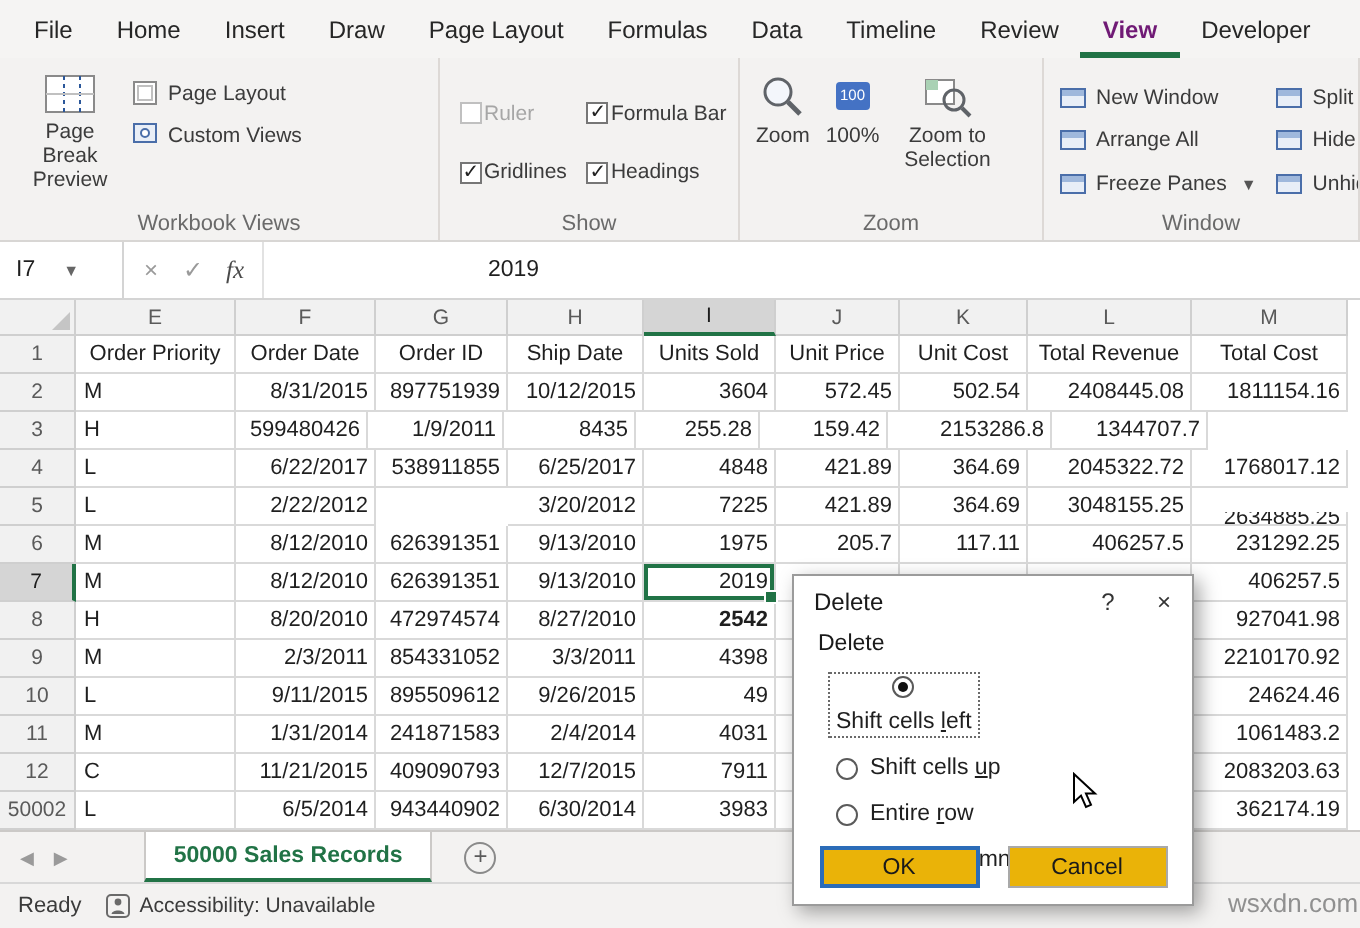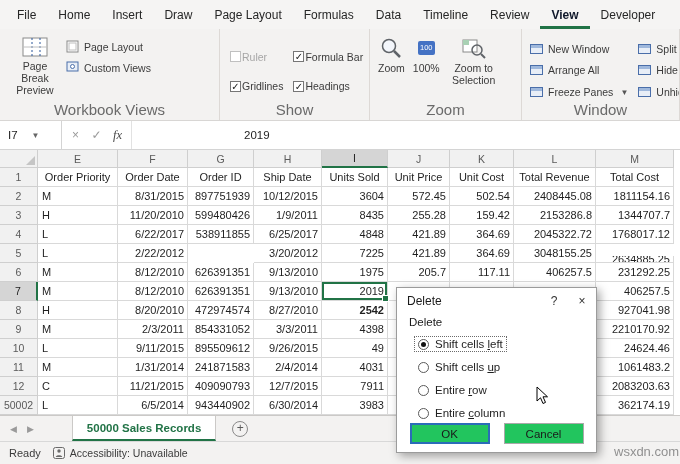--- a/index.html
+++ b/index.html
@@ -2,26 +2,26 @@
 <html><head>
 <meta charset="utf-8">
 <style>
   * { box-sizing: border-box; margin: 0; padding: 0; }
   html,body { width:680px; height:464px; overflow:hidden; }
   body { font-family:"Liberation Sans", sans-serif; background:#fff; position:relative; font-size:11px; color:#1f1f1f; }
 
   
   .tabs-row { height:29px; background:#f5f4f3; display:flex; align-items:stretch; padding-left:6px; }
   .rtab { padding:0 11px; font-size:12px; color:#262626; display:flex; align-items:center; cursor:default; white-space:nowrap; }
-  .rtab.active { font-weight:bold; box-shadow: inset 0 -3px 0 #217346; color:#0f172a; }
+  .rtab.active { font-weight:bold; box-shadow: inset 0 -3px 0 #217346; color:#701a75; }
 
   
   .ribbon { height:92px; background:#f3f2f1; display:flex; border-bottom:1px solid #d8d6d4; position:relative; overflow:hidden; }
   .group { position:relative; border-right:1px solid #ddd9d6; padding:3px 4px 15px 4px; display:flex; }
-  .group-label { position:absolute; bottom:2px; left:0; right:0; text-align:center; font-size:15px; color:#6a6a6a; white-space:nowrap; overflow:hidden; }
+  .group-label { position:absolute; bottom:2px; left:0; right:0; text-align:center; font-size:11px; color:#6a6a6a; white-space:nowrap; overflow:hidden; }
   .bigbtn { display:flex; flex-direction:column; align-items:center; gap:3px; padding:4px 3px 2px 3px; font-size:10.5px; line-height:1.15; text-align:center; color:#3b3b3b; border:1px solid transparent; }
   .bigbtn.pressed { background:#dcdcdc; border:1px solid #bfbfbf; }
   .smallcol { display:flex; flex-direction:column; justify-content:flex-start; gap:8px; padding-top:8px; }
   .smallbtn { display:flex; align-items:center; gap:5px; font-size:10.5px; color:#3b3b3b; white-space:nowrap; }
   .grp-wv { width:220px; }
   .grp-show { width:150px; }
   .grp-show .chkgrid { display:grid; grid-auto-flow:column; grid-template-rows:repeat(2,1fr); column-gap:10px; padding:10px 4px 4px 6px; align-items:center; }
   .chk { display:flex; align-items:center; gap:1px; font-size:10.5px; color:#3b3b3b; white-space:nowrap; }
   .chk .box { width:11px; height:11px; border:1px solid #767676; background:#fff; font-size:10px; line-height:9px; text-align:center; color:#222; flex:none; }
   .chk.disabled { color:#a6a6a6; }
@@ -72,26 +72,26 @@
 
   
   .dialog { position:absolute; left:396px; top:287px; width:201px; height:166px; background:#fff; border:1px solid #9b9b9b; box-shadow:3px 3px 9px rgba(0,0,0,0.35); z-index:10; }
   .dlg-title { height:26px; display:flex; align-items:center; padding-left:10px; font-size:12px; color:#1a1a1a; }
   .dlg-title .spacer { flex:1; }
   .dlg-tbtn { width:28px; height:26px; display:flex; align-items:center; justify-content:center; font-size:12px; color:#333; }
   .dlg-body { padding:2px 12px 0 12px; }
   .dlg-grouplab { font-size:11.5px; color:#1a1a1a; }
   .opts { display:flex; flex-direction:column; gap:7px; margin-top:8px; padding-left:5px; }
   .opt { display:flex; align-items:center; gap:6px; font-size:11.5px; width:fit-content; padding:1px 3px; border:1px dotted transparent; }
-  .opt.focused { border:1px dotted #6a6a6a; }
+  .opt.focused { border:1px dotted #6a6a6a;flex-direction:column; }
   .radio { width:11px; height:11px; border:1px solid #5a5a5a; border-radius:50%; background:#fff; position:relative; flex:none; }
   .radio.on::after { content:""; position:absolute; left:2px; top:2px; width:5px; height:5px; border-radius:50%; background:#111; }
   .accel { text-decoration:underline; }
   .dlg-btnrow { position:absolute; bottom:8px; left:0; right:0; display:flex; justify-content:center; gap:14px; }
-  .dbtn { width:80px; height:21px; background:#22c55e; border:1px solid #a9a9a9; display:flex; align-items:center; justify-content:center; font-size:11.5px; color:#1a1a1a; }
+  .dbtn { width:80px; height:21px; background:#eab308; border:1px solid #a9a9a9; display:flex; align-items:center; justify-content:center; font-size:11.5px; color:#1a1a1a; }
   .dbtn.primary { border:1px solid #2b6cb8; box-shadow: inset 0 0 0 1px #2b6cb8; }
 
   
   .cursor { position:absolute; left:536px; top:386px; z-index:20; }
   .watermark { position:absolute; left:614px; top:444px; font-size:13px; color:#909090; z-index:30; }
 
   svg { display:block; }
 </style>
 </head>
 <body>
@@ -282,21 +282,20 @@
       <div class="cell num" style="width: 68px;">10/12/2015</div>
       <div class="cell num" style="width: 66px;">3604</div>
       <div class="cell num" style="width: 62px;">572.45</div>
       <div class="cell num" style="width: 64px;">502.54</div>
       <div class="cell num" style="width: 82px;">2408445.08</div>
       <div class="cell num" style="width: 78px;">1811154.16</div>
     </div>
     <div class="grow">
       <div class="hdr" style="width: 38px;">3</div>
       <div class="cell txt" style="width: 80px;">H</div>
-      <div class="cell num" style="width: 70px;">11/20/2010</div>
       <div class="cell num" style="width: 66px;">599480426</div>
       <div class="cell num" style="width: 68px;">1/9/2011</div>
       <div class="cell num" style="width: 66px;">8435</div>
       <div class="cell num" style="width: 62px;">255.28</div>
       <div class="cell num" style="width: 64px;">159.42</div>
       <div class="cell num" style="width: 82px;">2153286.8</div>
       <div class="cell num" style="width: 78px;">1344707.7</div>
     </div>
     <div class="grow">
       <div class="hdr" style="width: 38px;">4</div>

